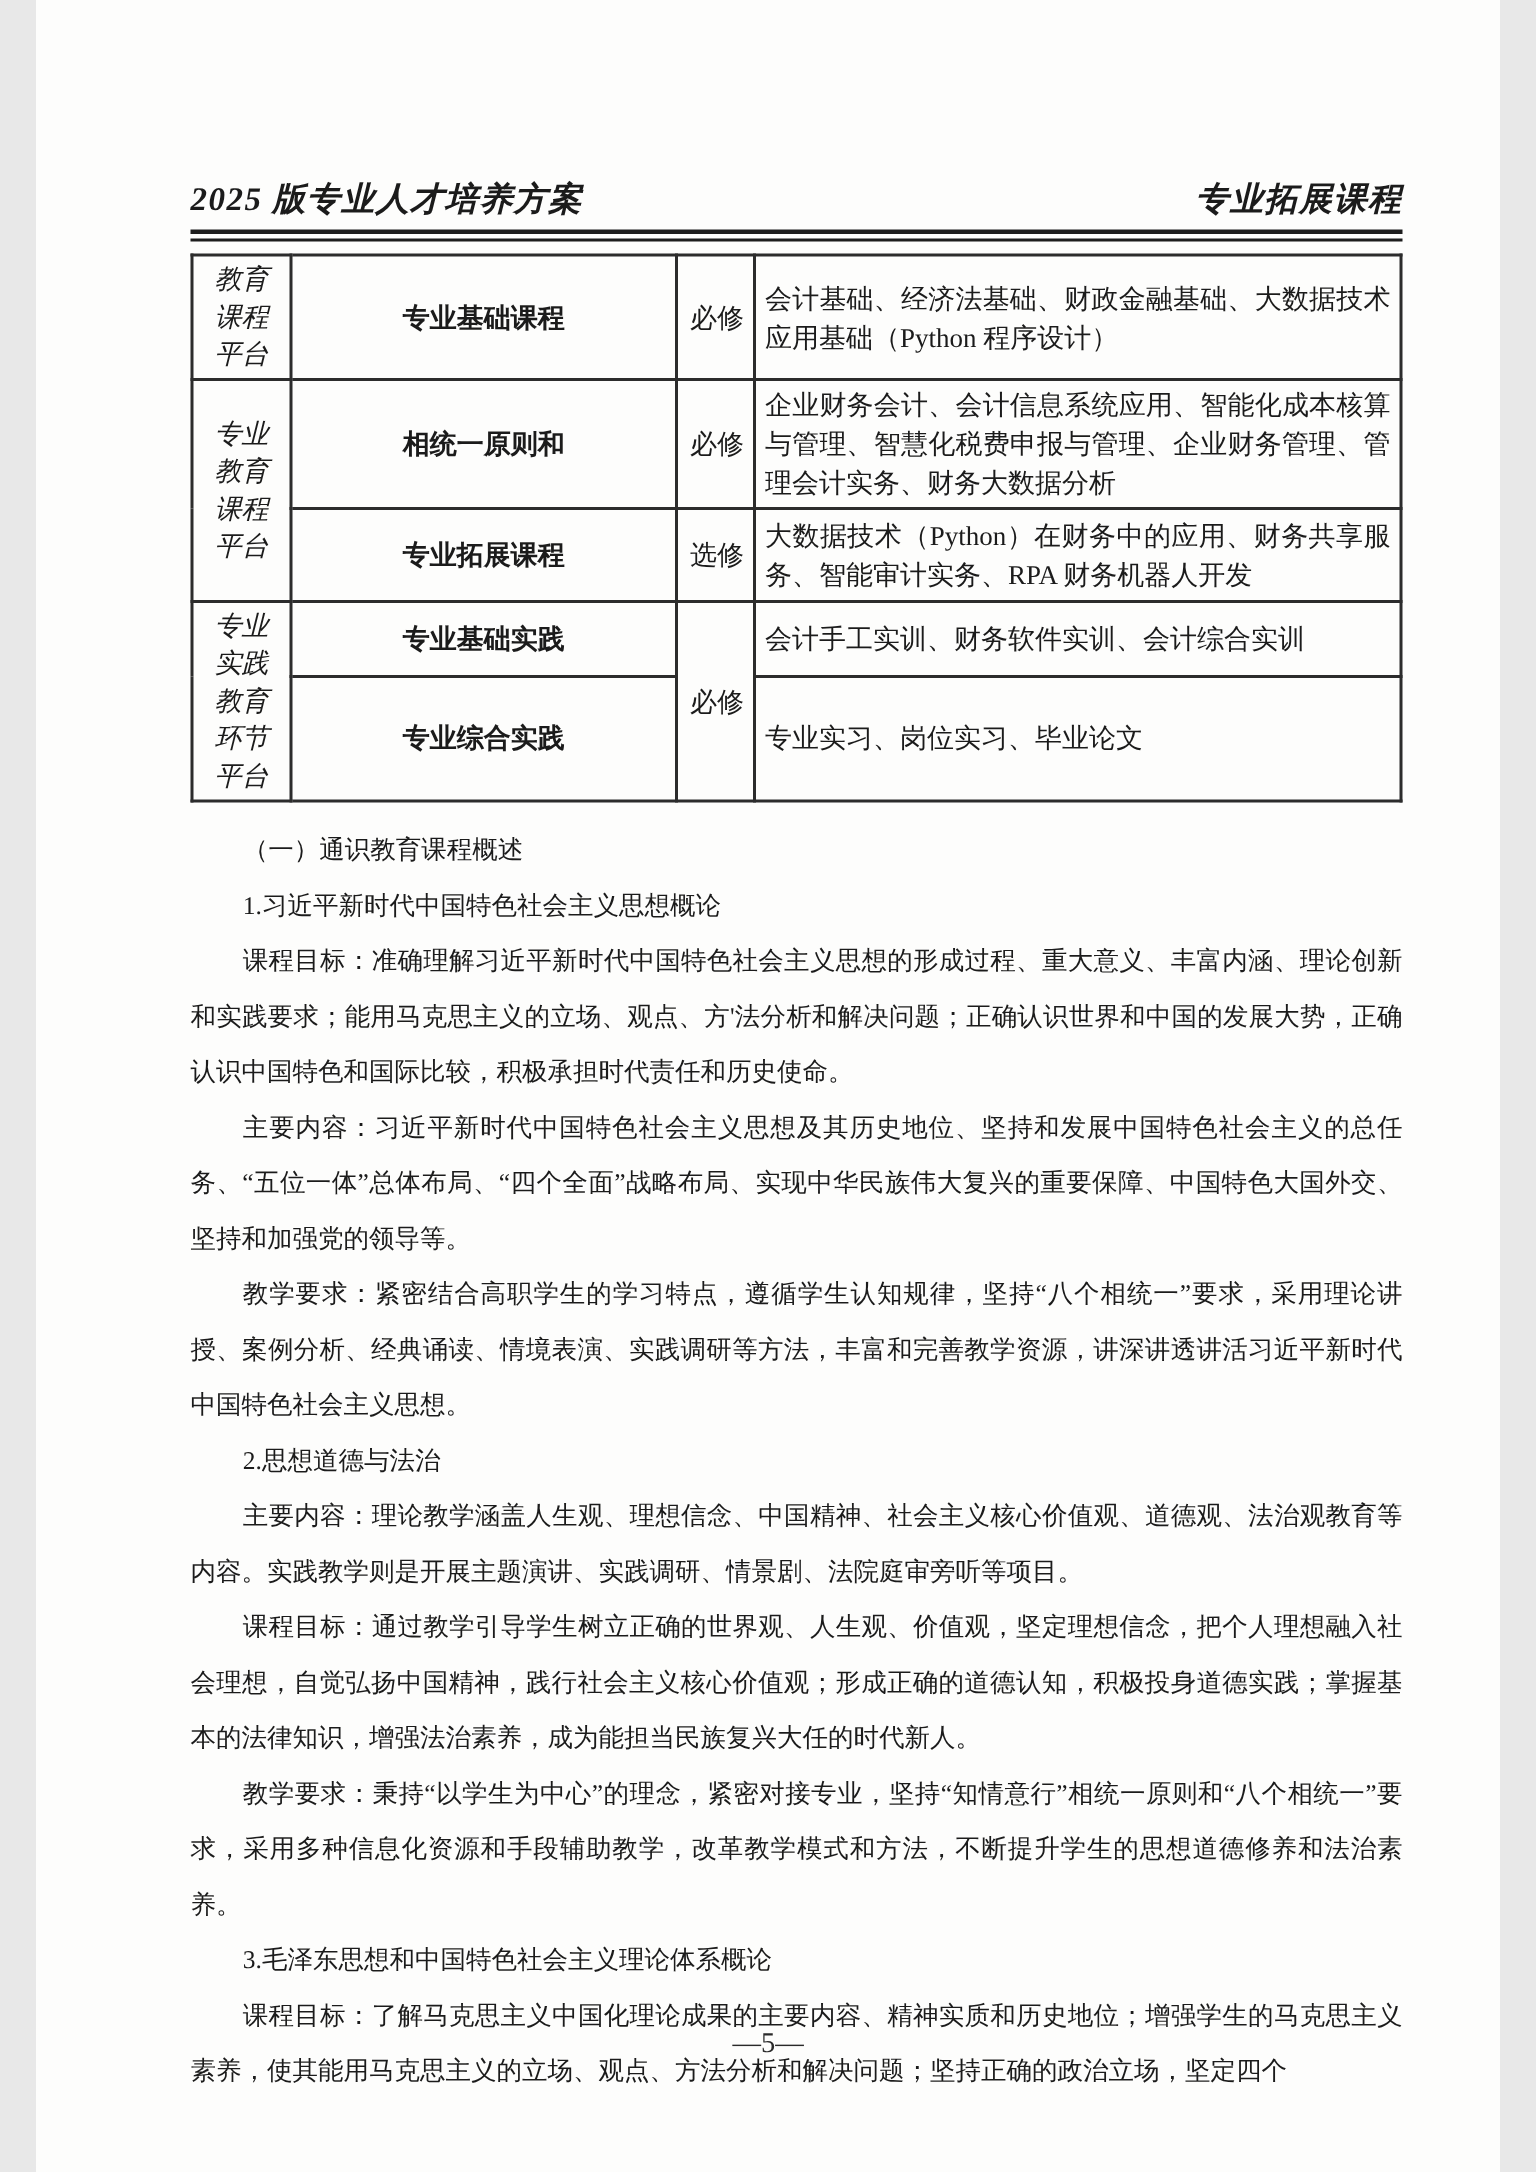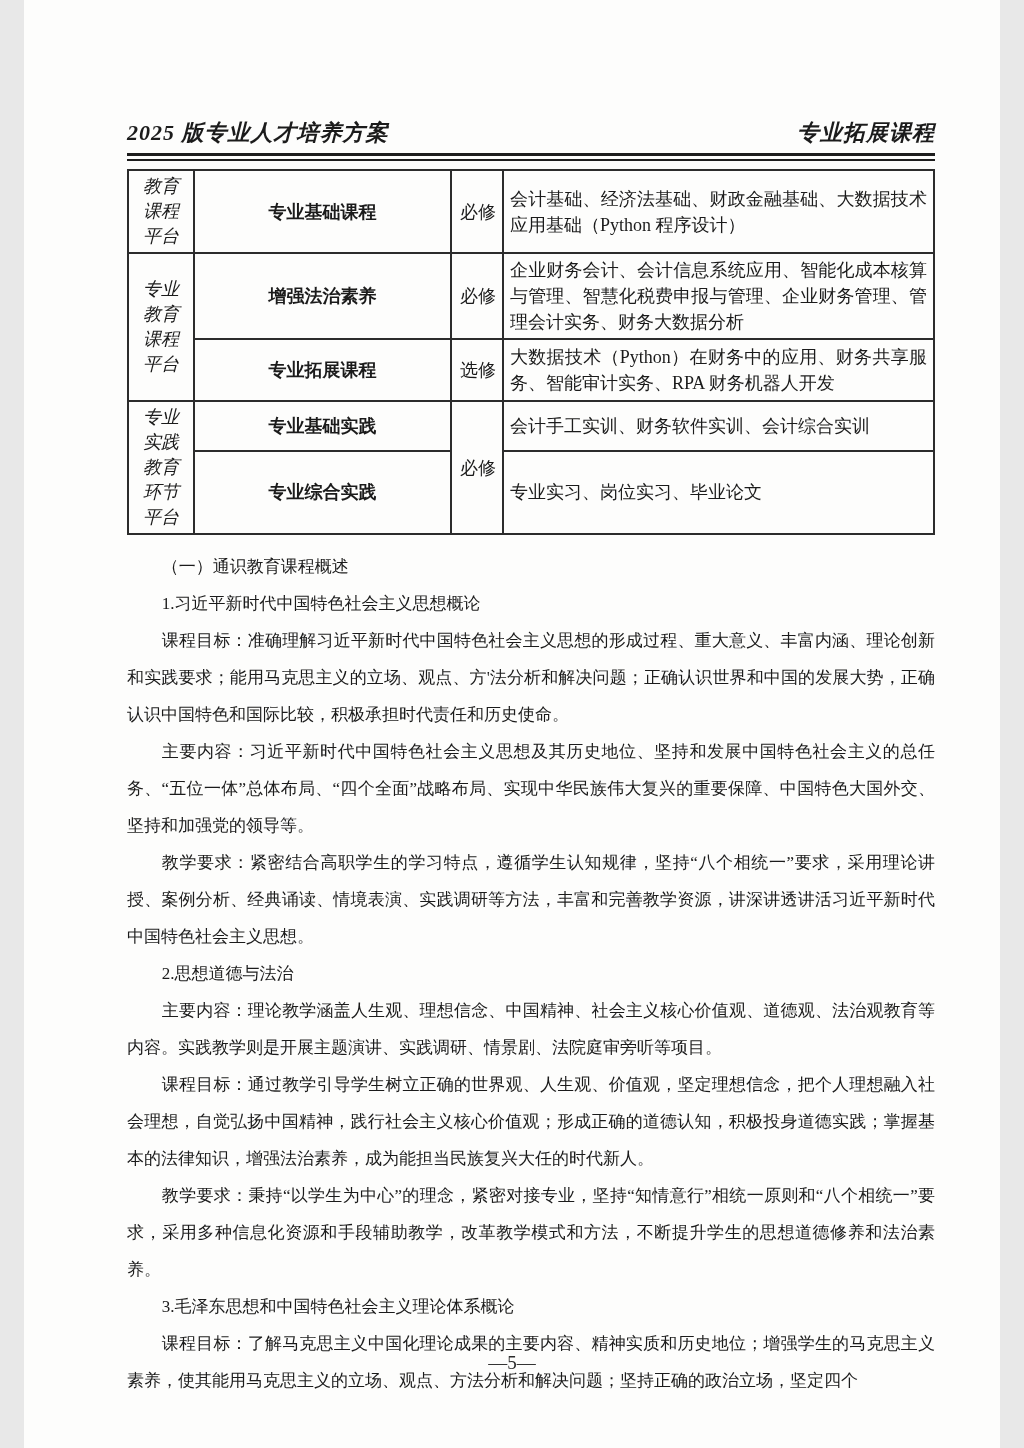--- a/index.html
+++ b/index.html
@@ -124,21 +124,21 @@
 平台</td>
           <td class="c-course">专业基础课程</td>
           <td class="c-type">必修</td>
           <td class="c-content">会计基础、经济法基础、财政金融基础、大数据技术应用基础（Python 程序设计）</td>
         </tr>
         <tr class="r2">
           <td class="c-platform" rowspan="2">专业
 教育
 课程
 平台</td>
-          <td class="c-course">增强法治素养</td>
+          <td class="c-course">相统一原则和</td>
           <td class="c-type">必修</td>
           <td class="c-content">企业财务会计、会计信息系统应用、智能化成本核算与管理、智慧化税费申报与管理、企业财务管理、管理会计实务、财务大数据分析</td>
         </tr>
         <tr class="r3">
           <td class="c-course">专业拓展课程</td>
           <td class="c-type">选修</td>
           <td class="c-content">大数据技术（Python）在财务中的应用、财务共享服务、智能审计实务、RPA 财务机器人开发</td>
         </tr>
         <tr class="r4">
           <td class="c-platform" rowspan="2">专业

